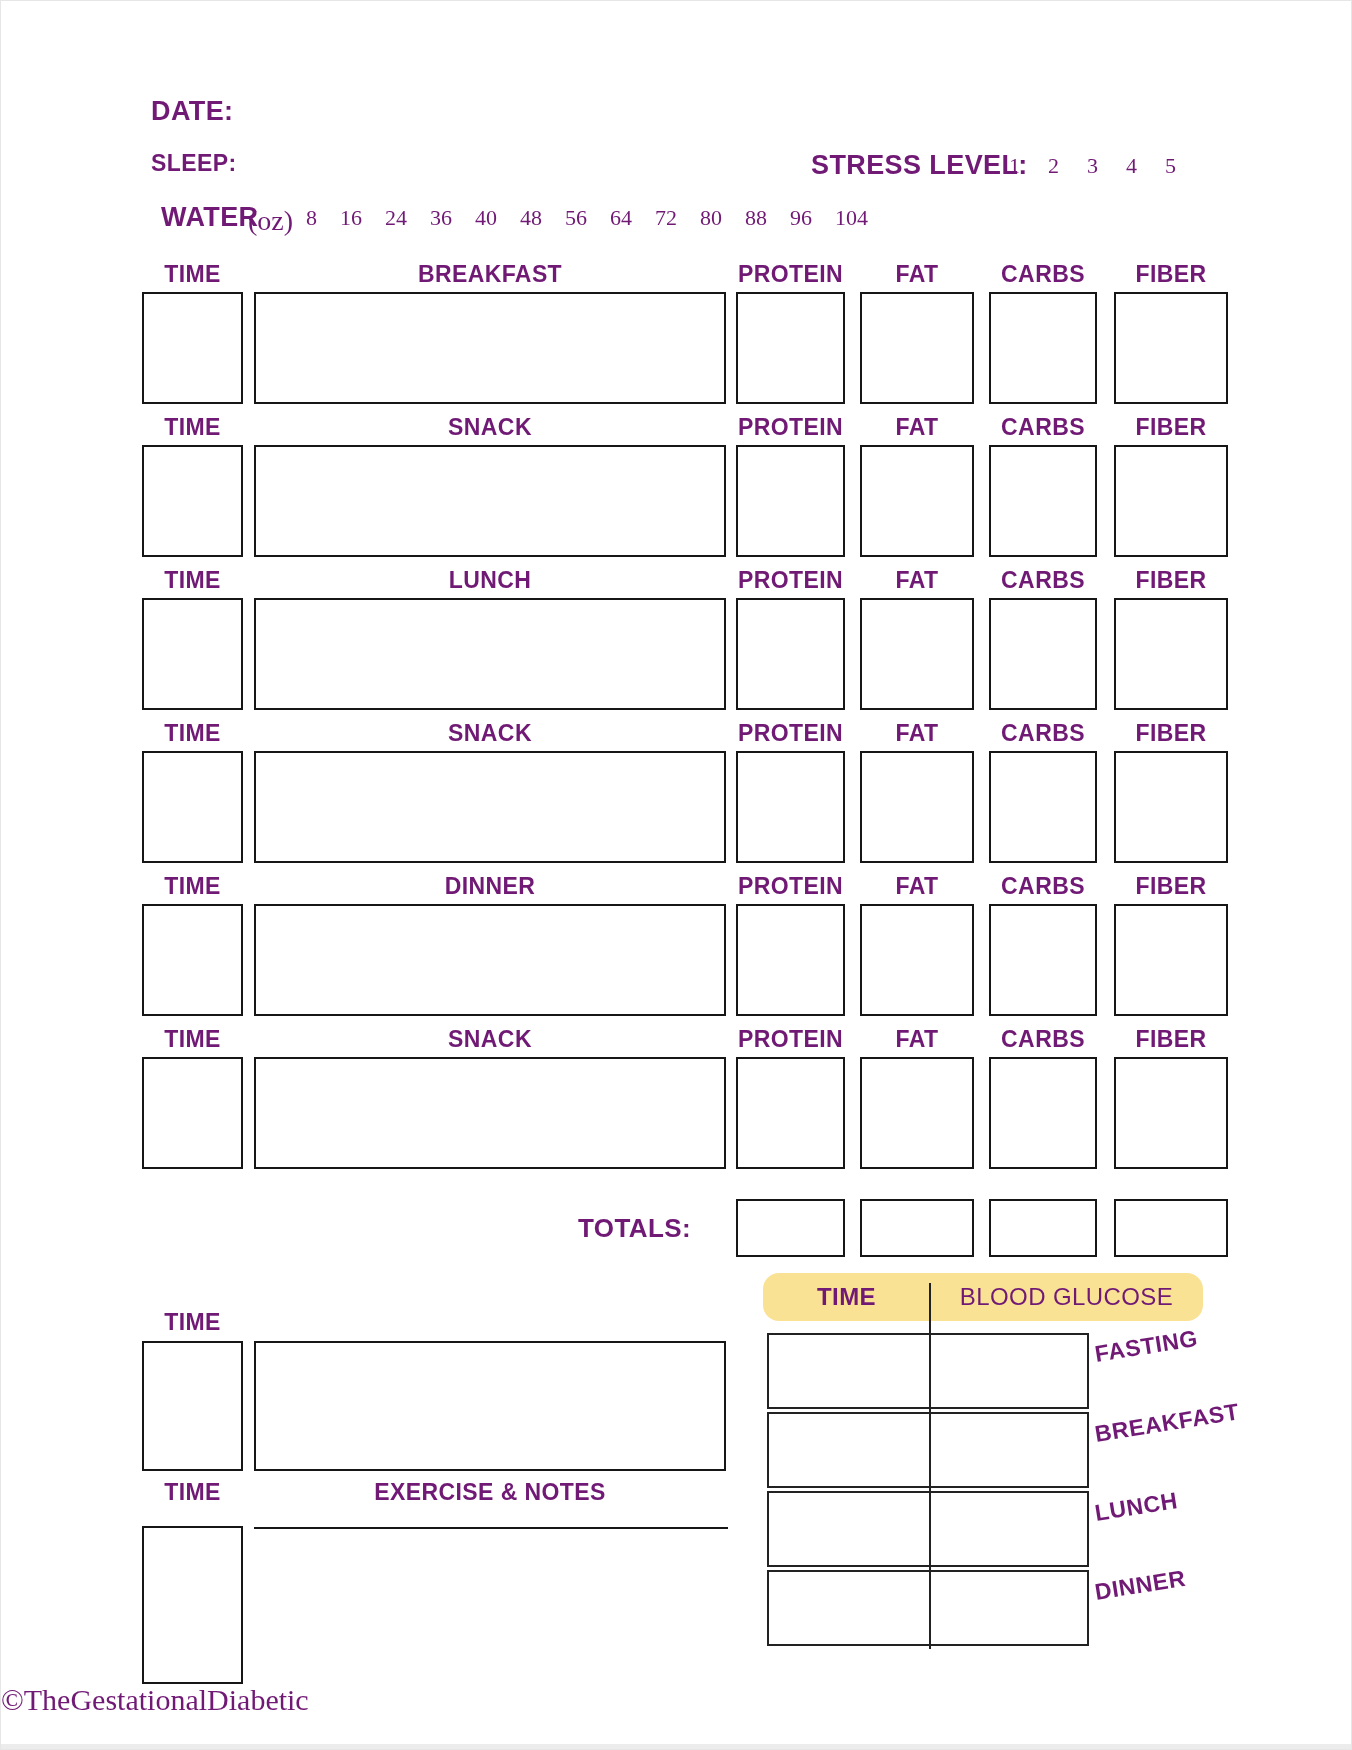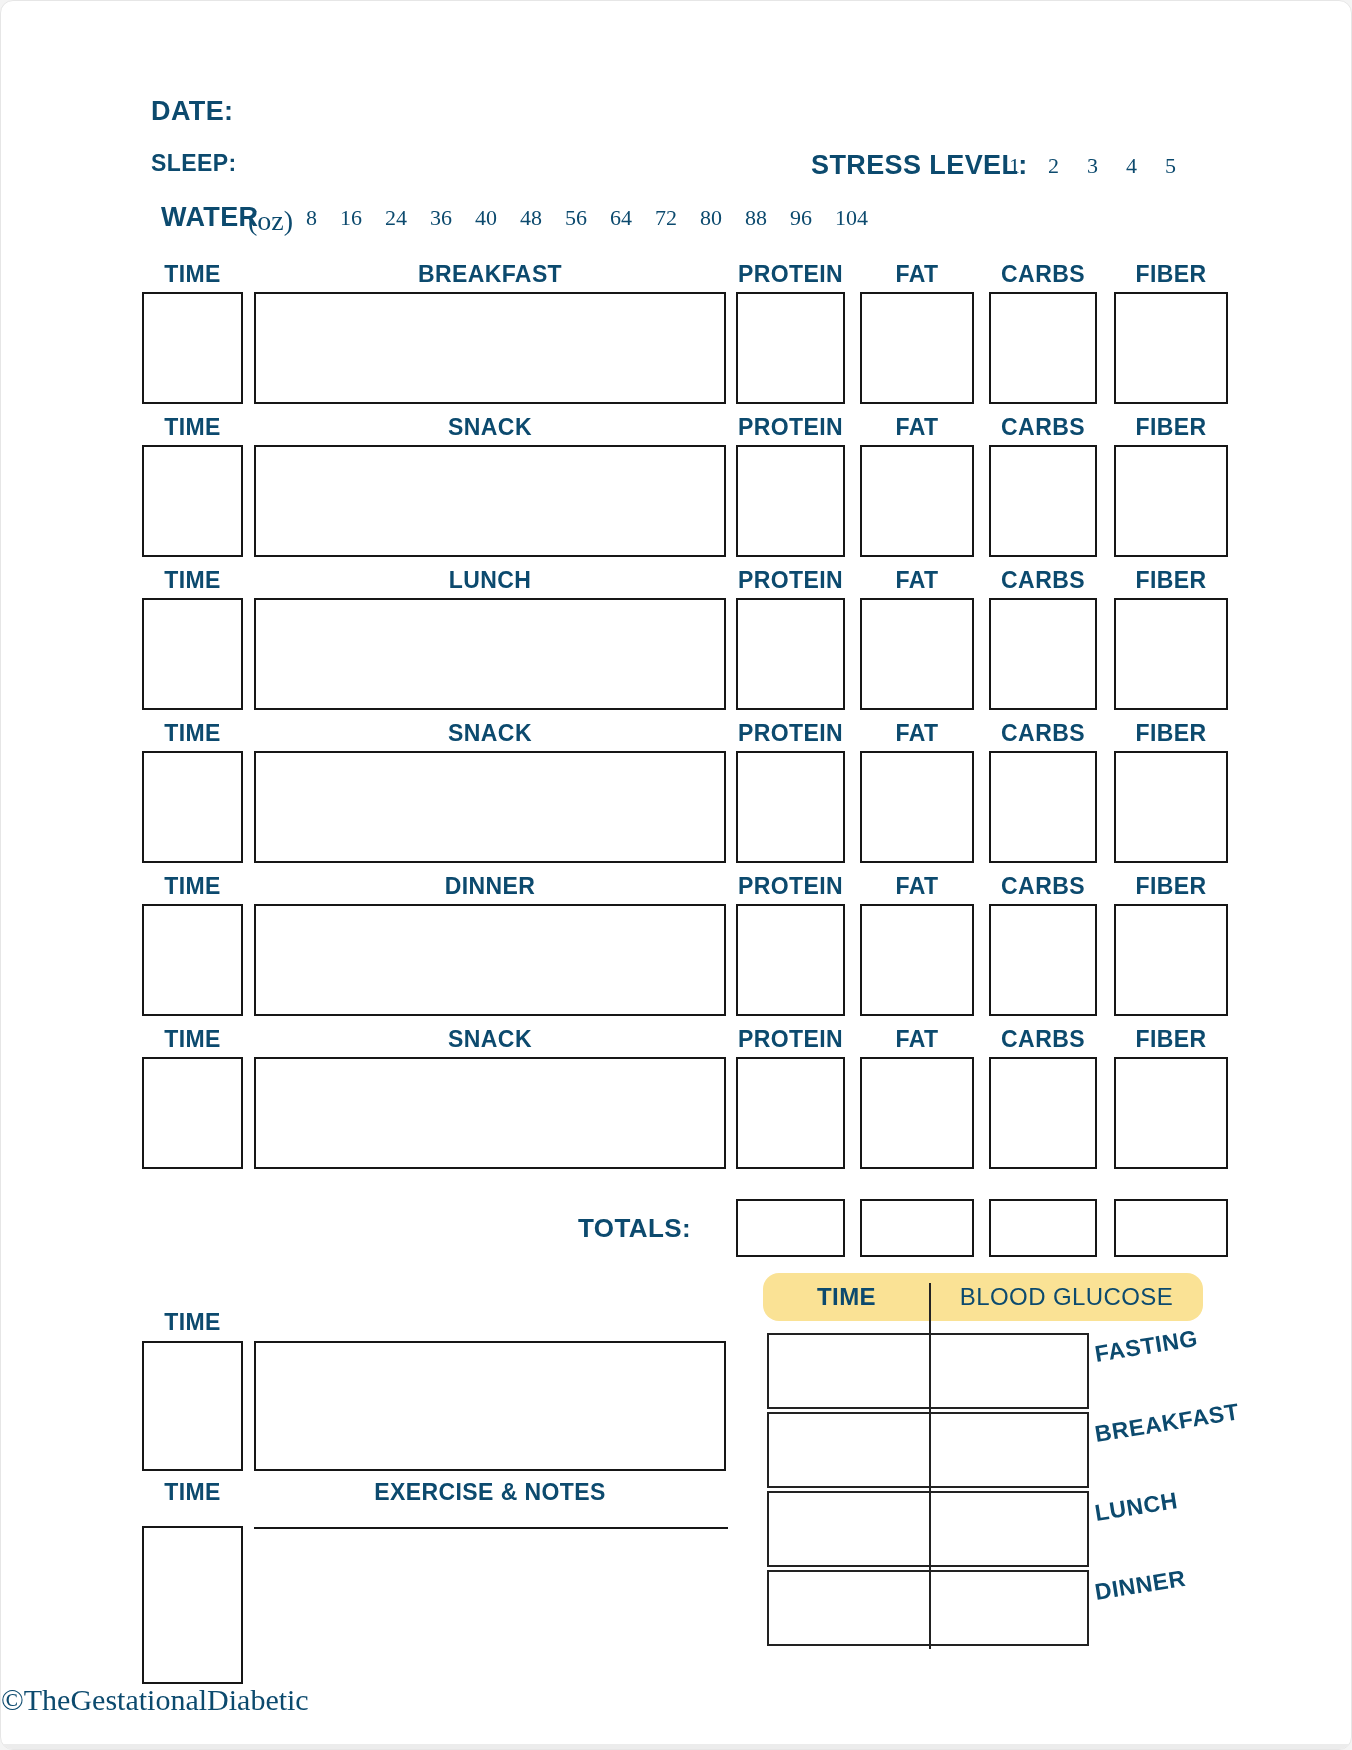--- a/index.html
+++ b/index.html
@@ -67,21 +67,21 @@
        box-sizing:border-box;margin-bottom:3px;}
   .bg-row-label{position:absolute;left:1094px;font-size:23px;font-weight:bold;
        letter-spacing:.6px;transform:rotate(-9deg);transform-origin:left center;white-space:nowrap;}
 
   .copyright{left:0;top:1682px;width:100%;text-align:left;font-size:30px;}
   .page-edge{left:0;bottom:0;width:100%;height:5px;background:#ececec;}
 </style>
 </head>
 <body>
 
-<div class="page" style="background: rgb(255, 255, 255); color: #0c4a6e; border-radius: 13px;">
+<div class="page" style="background: rgb(255, 255, 255); color: #701a75;">
 
   <div class="abs bold-label date-label">DATE:</div>
   <div class="abs bold-label sleep-label">SLEEP:</div>
 
   <div class="abs bold-label stress-label">STRESS LEVEL:</div>
   <div class="abs serif stress-options">
     <span class="opt">1</span>
     <span class="opt">2</span>
     <span class="opt">3</span>
     <span class="opt">4</span>

